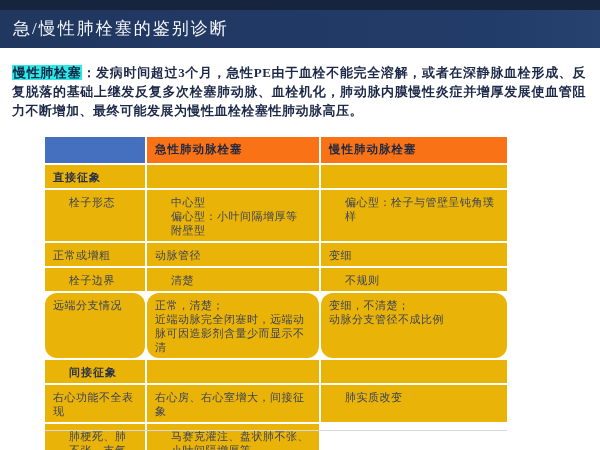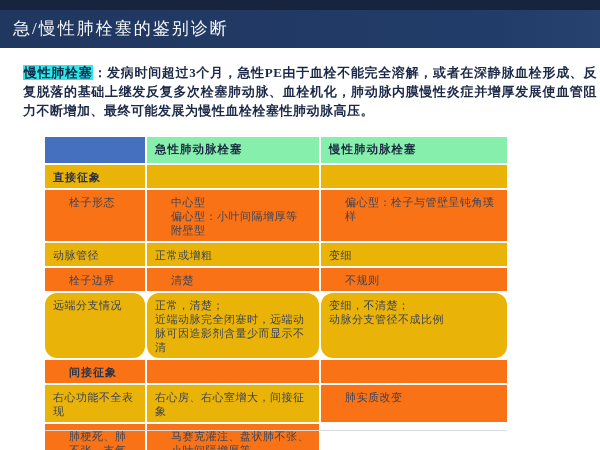--- a/index.html
+++ b/index.html
@@ -17,45 +17,45 @@
     position:absolute;left:0;top:0;width:600px;height:10px;
     background:#16253d;
   }
   .slide-title{
     position:absolute;left:13px;top:17px;
     color:#f5f7fa;font-size:17px;font-weight:normal;letter-spacing:2px;
     white-space:nowrap;
   }
   
   .intro{
-    position:absolute;left:23px;top:63px;width:574px;
+    position:absolute;left:12px;top:63px;width:574px;
     font-size:13px;line-height:19px;font-weight:bold;color:#1b2847;
     letter-spacing:0.5px;text-align:justify;
   }
   .intro .hl{
     background:#2fe9e9;color:#132240;padding:0 1px;
   }
   
   .cmp-table{
     position:absolute;left:45px;top:137px;width:462px;
     display:grid;
     grid-template-columns:100px 172px 186px;
     gap:2px;
     background:transparent;
     font-size:11px;line-height:14px;color:#3c4458;
     letter-spacing:0.5px;
   }
   .cell{padding:5px 8px 4px 8px;white-space:pre-line;}
   .cell.hdr{
-    background:#86efac;color:#1c2742;font-weight:bold;
+    background:#f97316;color:#1c2742;font-weight:bold;
     min-height:17px;font-size:11.5px;letter-spacing:1px;
   }
   .cell.hdr.first{background:#4470bf;}
   .cell.dark{background:#eab308;}
-  .cell.light{background:#f97316;padding-left:24px;}
+  .cell.light{background:#eab308;padding-left:24px;}
   .cell.label{color:#39435c;}
   .cell.section{font-weight:bold;color:#2a3348;letter-spacing:1px;}
   .r-short{min-height:12px;}
   .r-tall3{min-height:40px;}
   .r-tall4{min-height:48px;border-radius:12px;}
   .r-tall2{min-height:20px;}
   .bottom-rule{
     position:absolute;left:45px;top:430px;width:462px;height:1px;
     background:#d7dae3;
   }
@@ -79,22 +79,22 @@
   <div class="cell dark label section r-short">直接征象</div>
   <div class="cell dark r-short"></div>
   <div class="cell dark r-short"></div>
 
   <div class="cell light label r-tall3">栓子形态</div>
   <div class="cell light r-tall3">中心型
 偏心型：小叶间隔增厚等
 附壁型</div>
   <div class="cell light r-tall3">偏心型：栓子与管壁呈钝角璞样</div>
 
+  <div class="cell dark r-short">正常或增粗</div>
   <div class="cell dark label r-short">动脉管径</div>
-  <div class="cell dark r-short">正常或增粗</div>
   <div class="cell dark r-short">变细</div>
 
   <div class="cell light label r-short">栓子边界</div>
   <div class="cell light r-short">清楚</div>
   <div class="cell light r-short">不规则</div>
 
   <div class="cell dark label r-tall4">远端分支情况</div>
   <div class="cell dark r-tall4">正常，清楚；
 近端动脉完全闭塞时，远端动脉可因造影剂含量少而显示不清</div>
   <div class="cell dark r-tall4">变细，不清楚；

